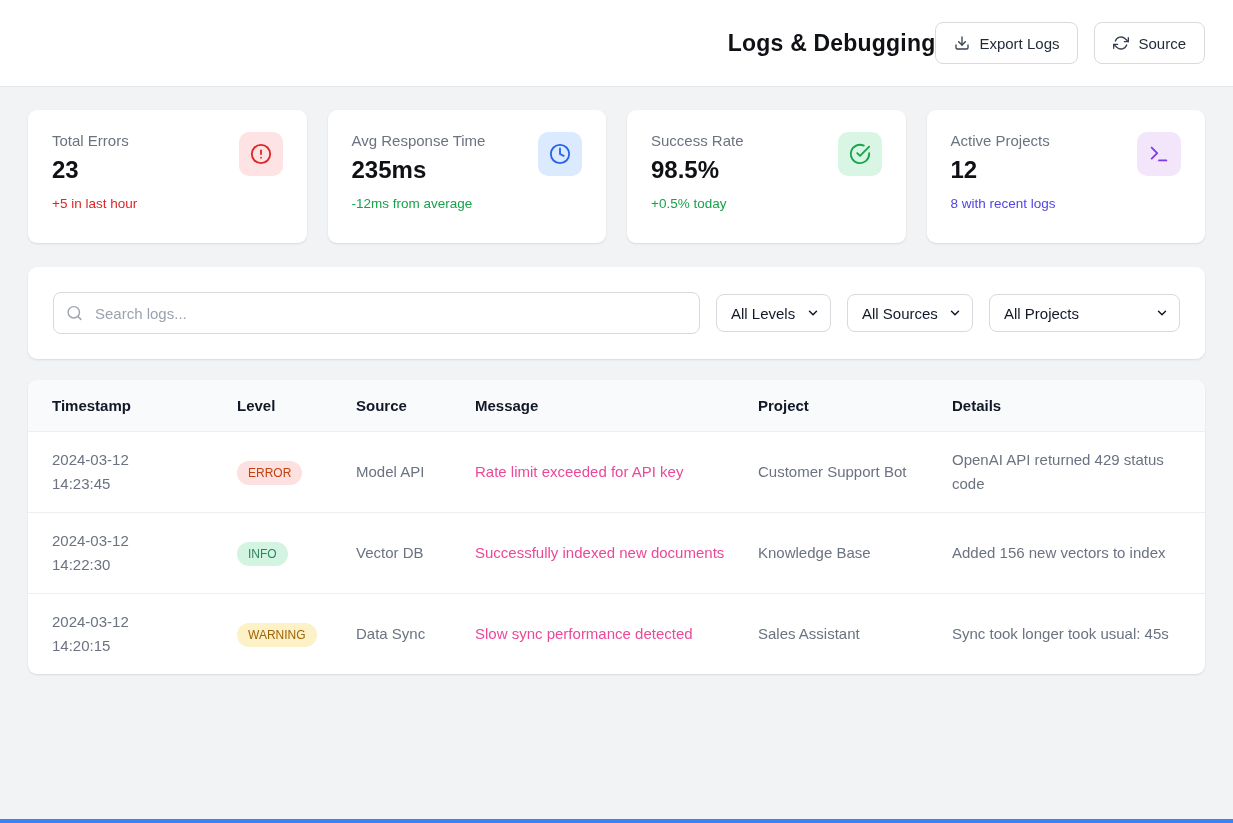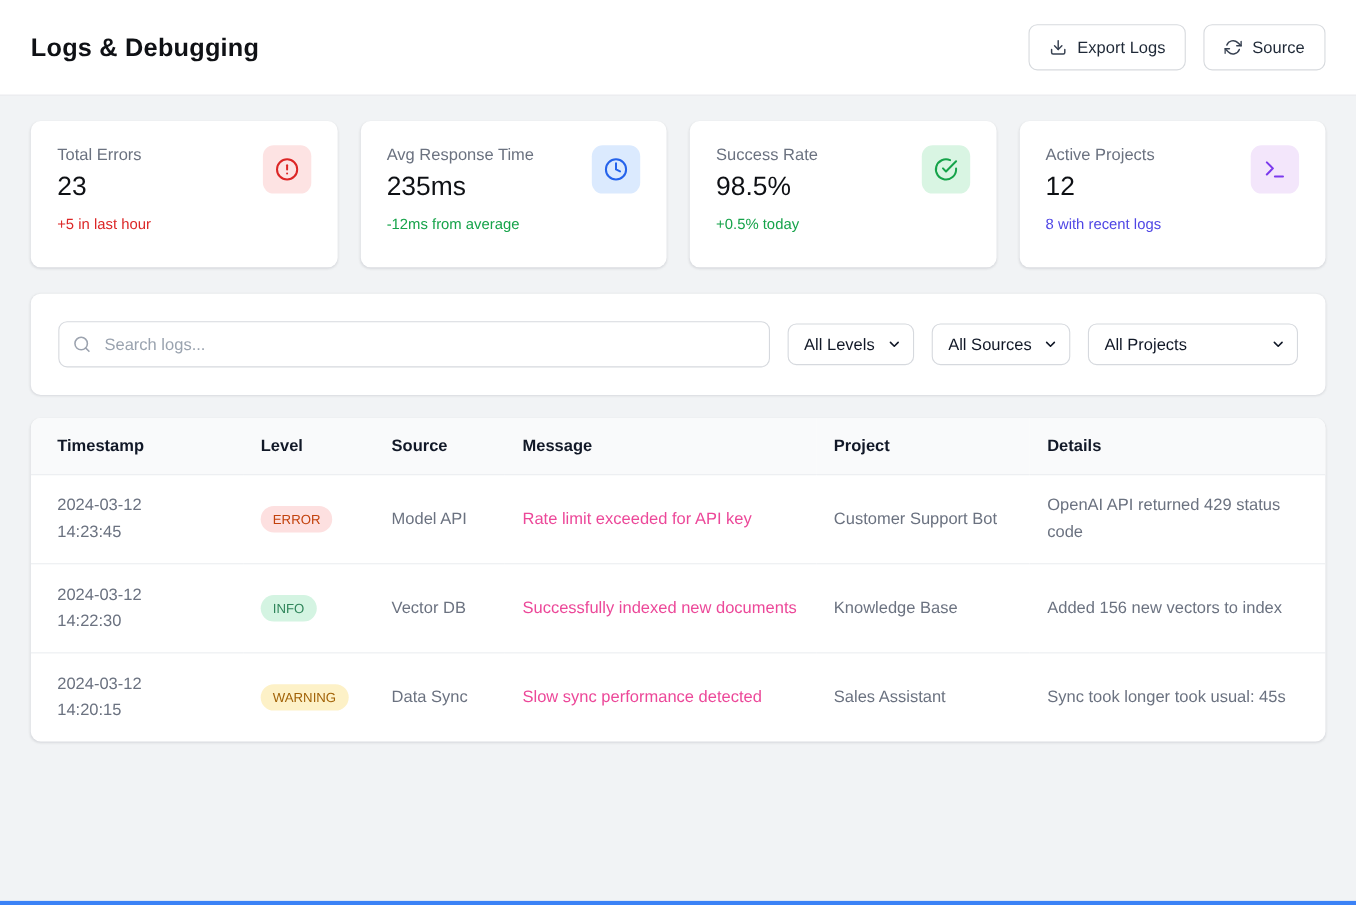--- a/index.html
+++ b/index.html
@@ -12,21 +12,21 @@
     position: relative;
   }
 
   
   .header {
     background: #ffffff;
     height: 87px;
     border-bottom: 1px solid #e5e7eb;
     display: flex;
     align-items: center;
-    justify-content: space-between;
+    justify-content: flex-end;
     padding: 0 28px;
   }
   .page-title { font-size: 23px; font-weight: 700; color: #0f1115; letter-spacing: .2px; }
   .header-actions { display: flex; gap: 16px; }
   .btn {
     display: inline-flex; align-items: center; gap: 9px;
     background: #ffffff; border: 1px solid #d7dade; border-radius: 8px;
     height: 42px; padding: 0 18px; font-size: 15px; color: #1f2937;
     font-family: inherit; cursor: pointer;
   }
@@ -36,21 +36,21 @@
   .main { padding: 23px 28px 0 28px; }
 
   
   .stats-grid { display: grid; grid-template-columns: repeat(4, 1fr); gap: 21px; margin-bottom: 24px; }
   .card {
     background: #ffffff; border-radius: 9px;
     box-shadow: 0 1px 2px rgba(16,24,40,.06), 0 1px 3px rgba(16,24,40,.05);
   }
   .stat-card { padding: 22px 24px; height: 133px; display: flex; justify-content: space-between; }
   .stat-label { color: #6b7280; font-size: 15px; }
-  .stat-value { color: #0f1115; font-size: 24px; font-weight: 400; margin: 7px 0 12px 0; }
+  .stat-value { color: #0f1115; font-size: 24px; font-weight: 700; margin: 7px 0 12px 0; }
   .stat-sub { font-size: 13.5px; }
   .stat-icon {
     width: 44px; height: 44px; border-radius: 10px; flex: 0 0 auto;
     display: flex; align-items: center; justify-content: center;
   }
 
   
   .filter-card { padding: 25px; display: flex; align-items: center; gap: 16px; margin-bottom: 21px; }
   .search-wrap { position: relative; flex: 1; }
   .search-wrap svg { position: absolute; left: 13px; top: 50%; transform: translateY(-50%); stroke: #9ca3af; }

